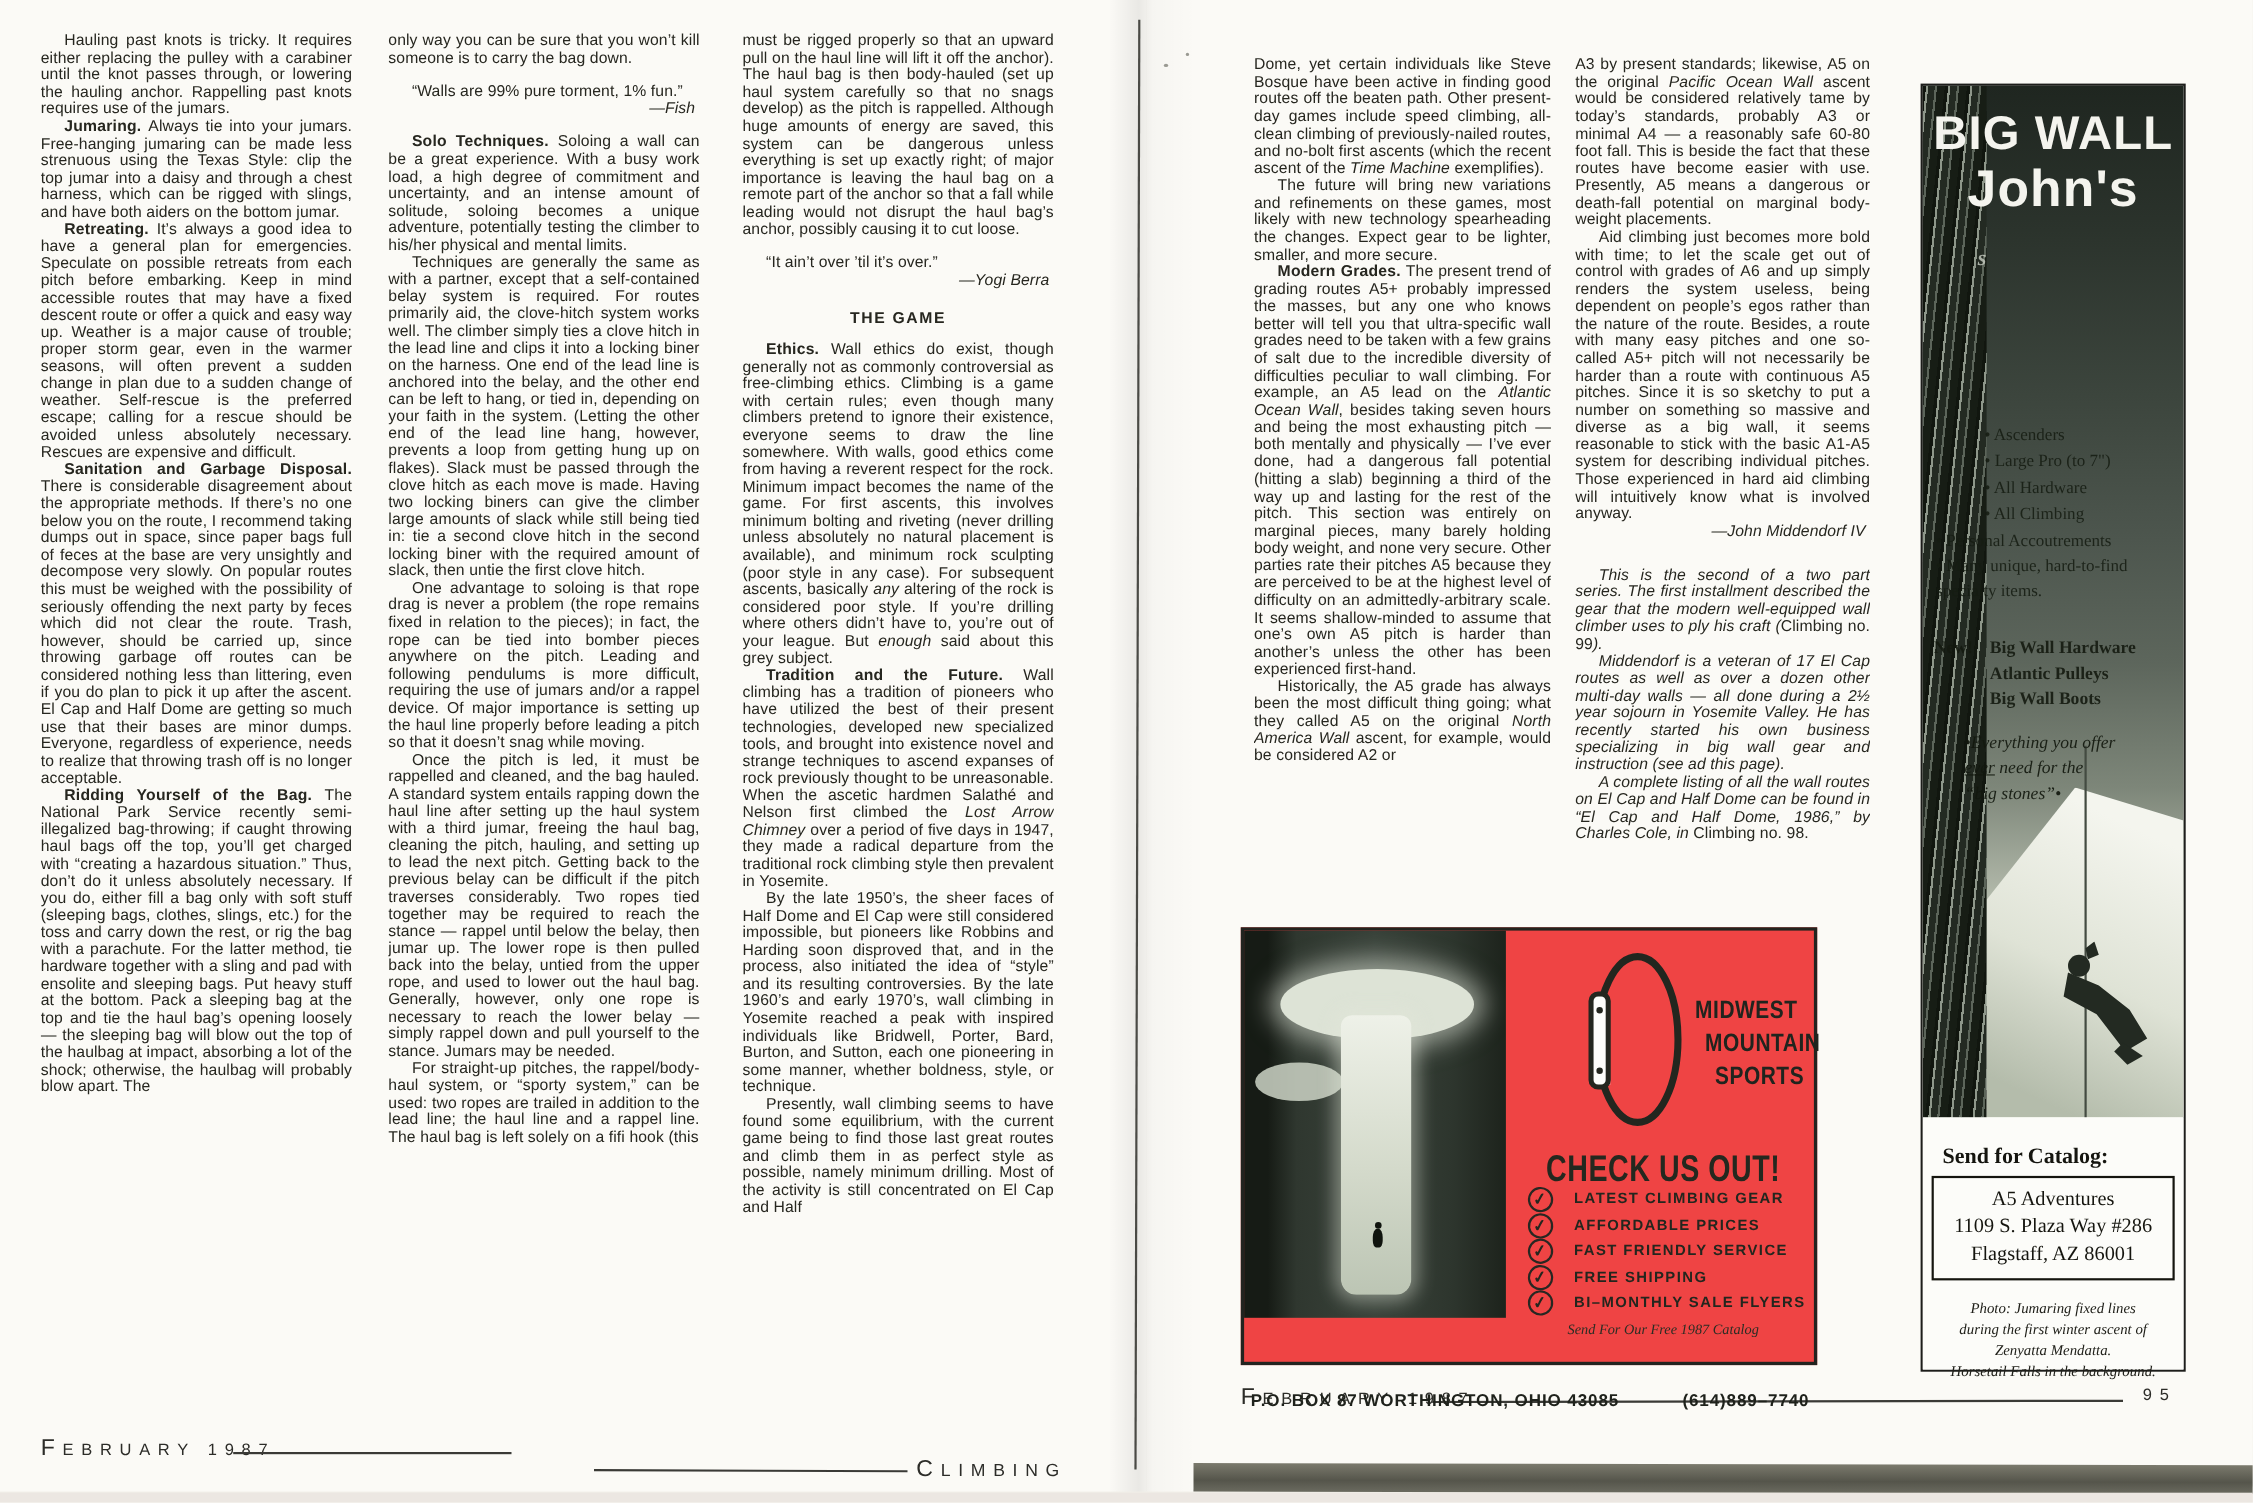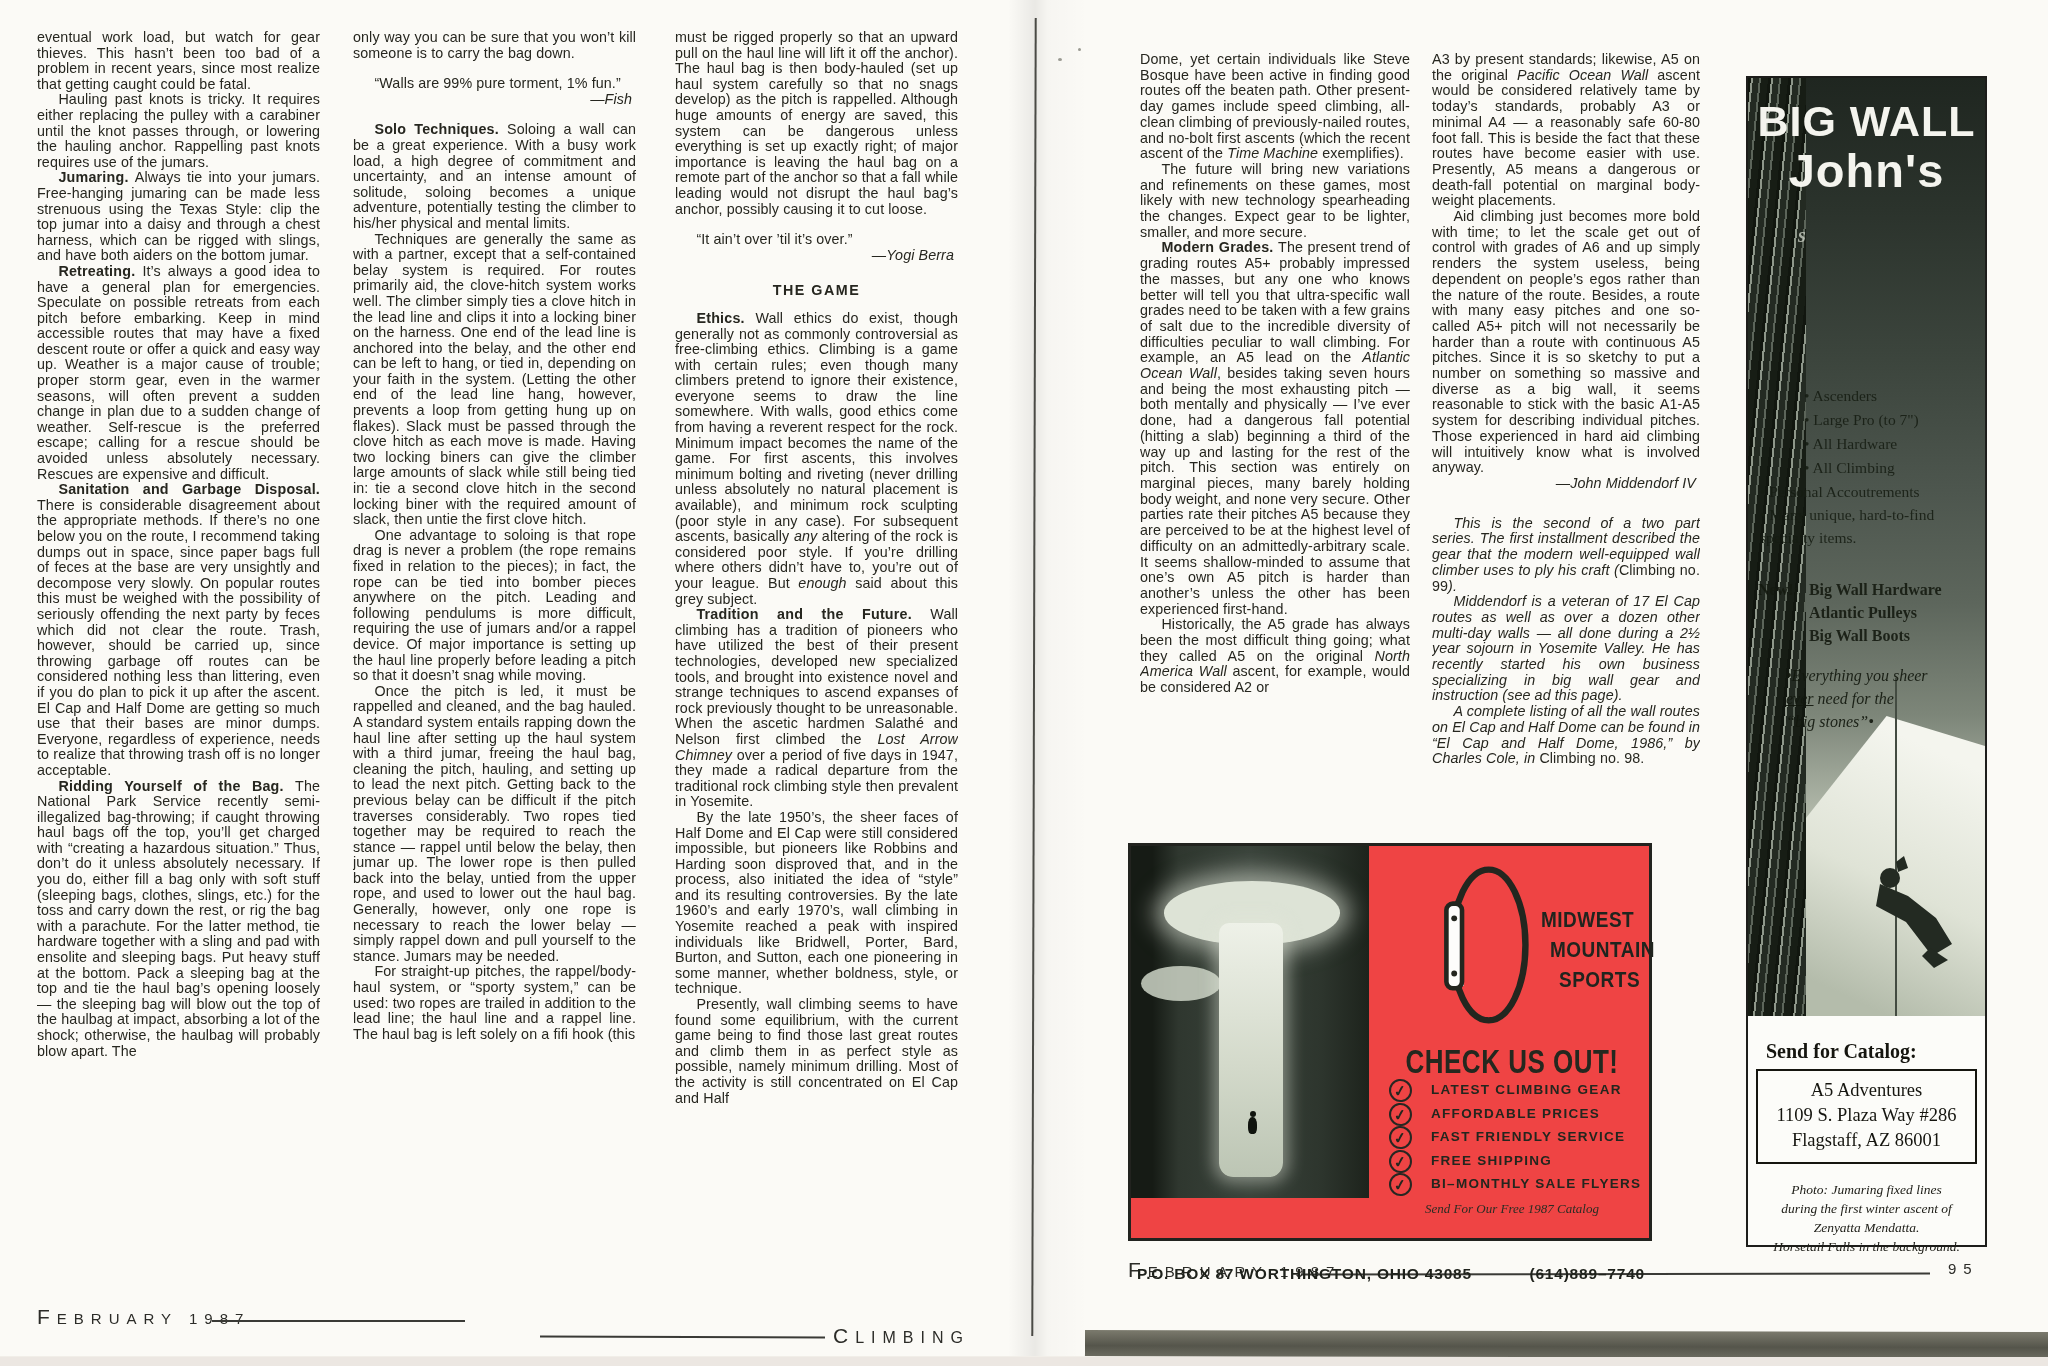--- a/index.html
+++ b/index.html
@@ -99,21 +99,20 @@
 </style>
 </head>
 <body>
 
 <div class="abs page" id="left-page"></div>
 <div class="abs page" id="right-page"></div>
 <div class="abs" id="gutter-shade"></div>
 <div class="abs" id="gutter-line"></div>
 
 <div class="col" id="lp-col1" style="left:37px;top:30px;width:283px;height:1258px;">
-    <p class="cont">eventual work load, but watch for gear thieves. This hasn’t been too bad of a problem in recent years, since most realize that getting caught could be fatal.</p>
     <p class="para">Hauling past knots is tricky. It requires either replacing the pulley with a carabiner until the knot passes through, or lowering the hauling anchor. Rappelling past knots requires use of the jumars.</p>
     <p class="para"><strong>Jumaring. </strong>Always tie into your jumars. Free-hanging jumaring can be made less strenuous using the Texas Style: clip the top jumar into a daisy and through a chest harness, which can be rigged with slings, and have both aiders on the bottom jumar.</p>
     <p class="para"><strong>Retreating. </strong>It’s always a good idea to have a general plan for emergencies. Speculate on possible retreats from each pitch before embarking. Keep in mind accessible routes that may have a fixed descent route or offer a quick and easy way up. Weather is a major cause of trouble; proper storm gear, even in the warmer seasons, will often prevent a sudden change in plan due to a sudden change of weather. Self-rescue is the preferred escape; calling for a rescue should be avoided unless absolutely necessary. Rescues are expensive and difficult.</p>
     <p class="para"><strong>Sanitation and Garbage Disposal. </strong>There is considerable disagreement about the appropriate methods. If there’s no one below you on the route, I recommend taking dumps out in space, since paper bags full of feces at the base are very unsightly and decompose very slowly. On popular routes this must be weighed with the possibility of seriously offending the next party by feces which did not clear the route. Trash, however, should be carried up, since throwing garbage off routes can be considered nothing less than littering, even if you do plan to pick it up after the ascent. El Cap and Half Dome are getting so much use that their bases are minor dumps. Everyone, regardless of experience, needs to realize that throwing trash off is no longer acceptable.</p>
     <p class="para"><strong>Ridding Yourself of the Bag. </strong>The National Park Service recently semi-illegalized bag-throwing; if caught throwing haul bags off the top, you’ll get charged with “creating a hazardous situation.” Thus, don’t do it unless absolutely necessary. If you do, either fill a bag only with soft stuff (sleeping bags, clothes, slings, etc.) for the toss and carry down the rest, or rig the bag with a parachute. For the latter method, tie hardware together with a sling and pad with ensolite and sleeping bags. Put heavy stuff at the bottom. Pack a sleeping bag at the top and tie the haul bag’s opening loosely — the sleeping bag will blow out the top of the haulbag at impact, absorbing a lot of the shock; otherwise, the haulbag will probably blow apart. The</p>
   </div>
 <div class="col" id="lp-col2" style="left:353px;top:30px;width:283px;height:1258px;">
     <p class="cont">only way you can be sure that you won’t kill someone is to carry the bag down.</p>
     <p class="quote">“Walls are 99% pure torment, 1% fun.”</p>
     <p class="attrib">—Fish</p>
@@ -188,21 +187,21 @@
       </div>
     <div id="bw-new">
       <div class="lbl">New!:</div>
       <div>
           <div class="bw-new-li">Big Wall Hardware</div>
           <div class="bw-new-li">Atlantic Pulleys</div>
           <div class="bw-new-li">Big Wall Boots</div>
         </div>
     </div>
     <div id="bw-tagline">
-      <span>•Everything you sheer</span><br>
+      <span>•Everything you offer</span><br>
       <span class="u">ever</span><span> need for the</span><br>
       <span>“big stones”•</span>
     </div>
   </div>
   <div id="bw-catalog">
     <div id="bw-catalog-heading">Send for Catalog:</div>
     <div id="bw-address-box">
         <div class="bw-addr-line">A5 Adventures</div>
         <div class="bw-addr-line">1109 S. Plaza Way #286</div>
         <div class="bw-addr-line">Flagstaff, AZ 86001</div>

